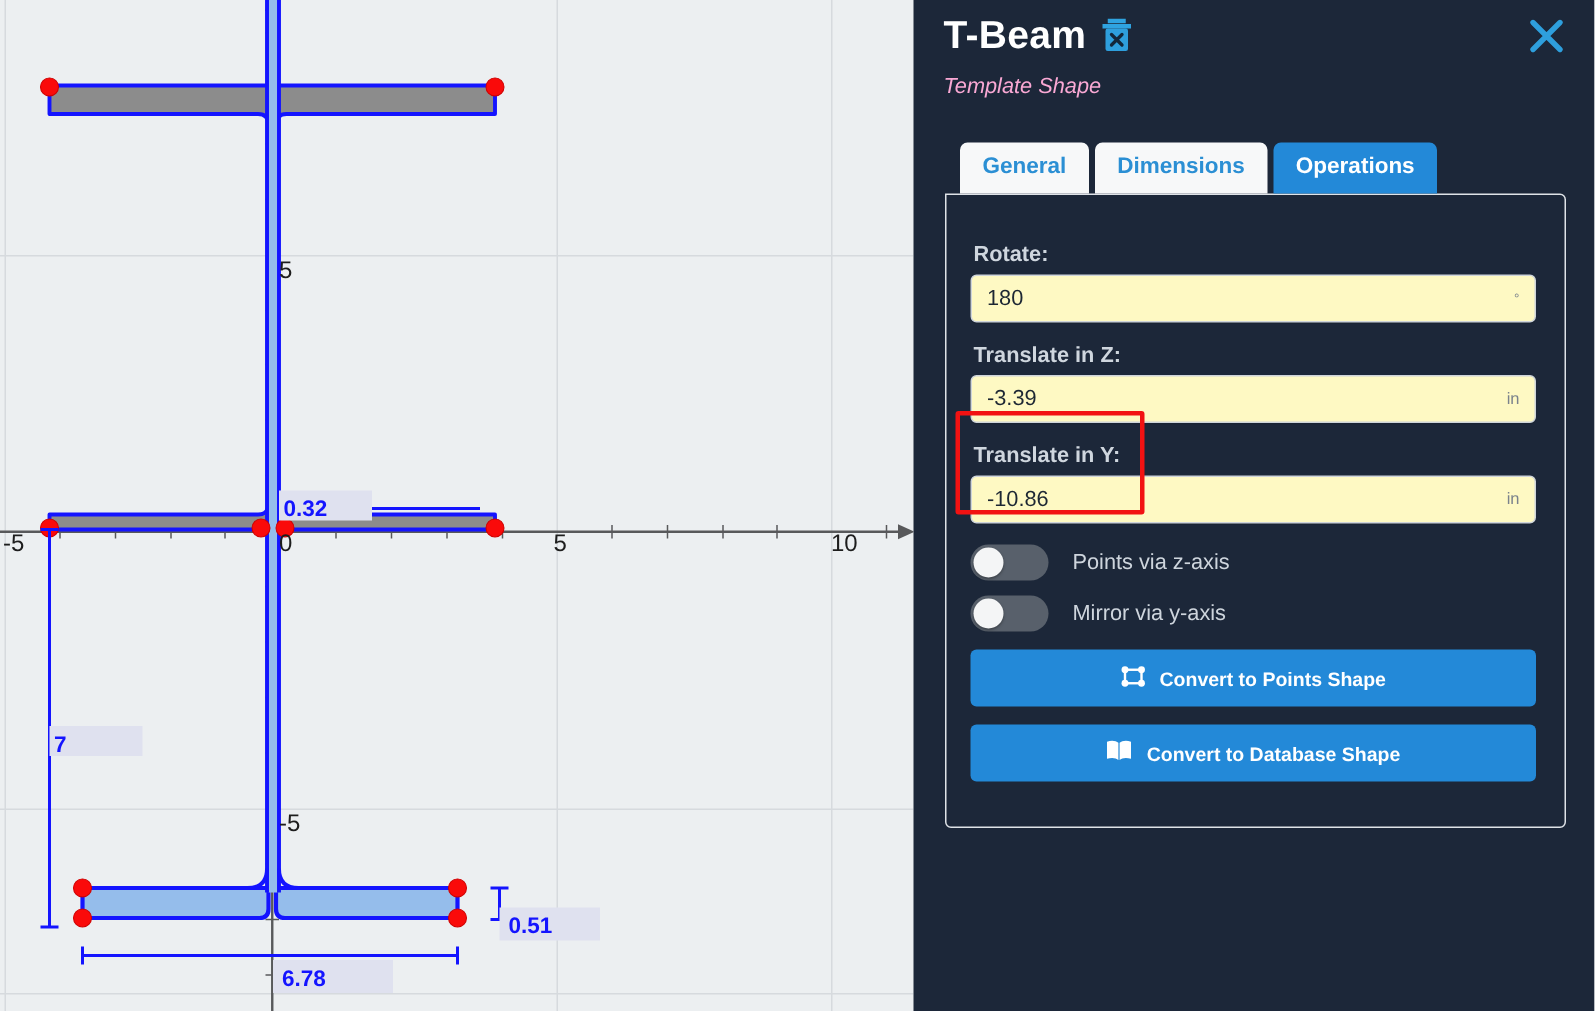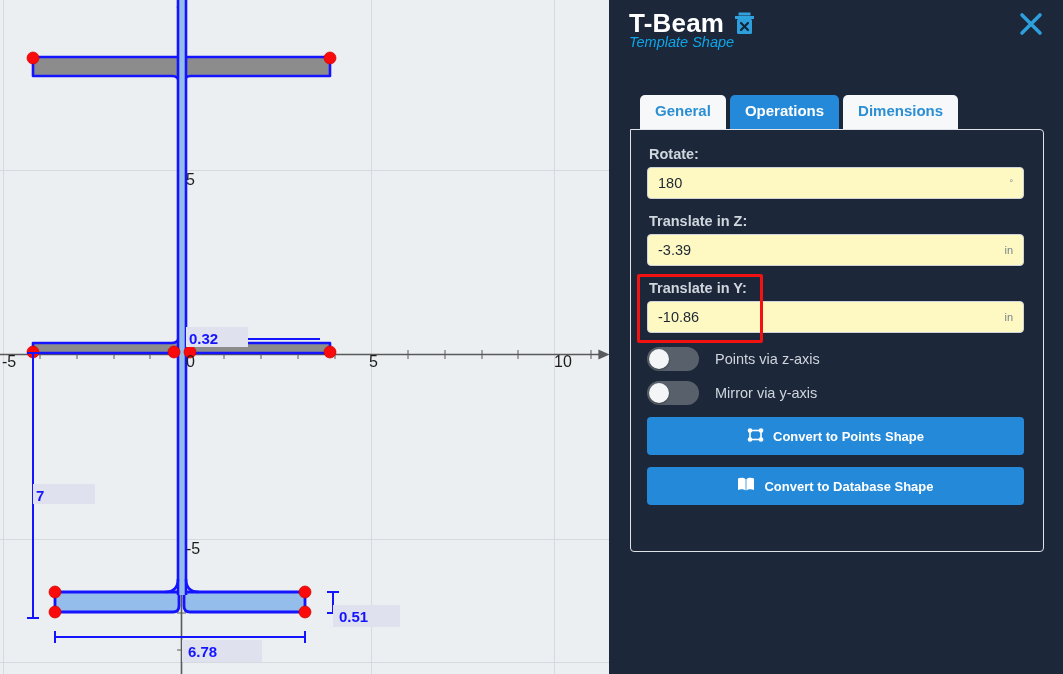--- a/index.html
+++ b/index.html
@@ -35,22 +35,22 @@
   .panel-title {
     font-size: 26px; font-weight: 700; color: #ffffff;
     letter-spacing: .2px;
   }
   .trash-btn { display: inline-flex; align-items: center; cursor: pointer; }
   .close-btn {
     position: absolute; right: 18px; top: 10px;
     cursor: pointer; line-height: 0;
   }
   .panel-sub {
-    position: absolute; left: 20px; top: 34px;
-    font-size: 14.5px; font-style: italic; color: #0ea5e9;
+    position: absolute; left: 20px; top: 50px;
+    font-size: 14.5px; font-style: italic; color: #f9a8d4;
   }
 
   
   .tabs {
     position: absolute; left: 640px; top: 95px;
     display: flex; align-items: flex-start; gap: 4px;
     z-index: 3;
   }
   .tab {
     padding: 8px 15px 9px 15px;
@@ -62,21 +62,21 @@
   .tab.inactive { background: #f7f8f9; color: #2b8fd4; }
   .tab.active { background: #2389d8; color: #ffffff; }
 
   
   .card {
     position: absolute; left: 630px; top: 129px;
     width: 414px; height: 423px;
     background: #1c2739;
     border: 1px solid #dfe3e8;
     border-radius: 0 4px 4px 4px;
-    padding: 16px 16px 0 16px;
+    padding: 32px 16px 0 16px;
   }
   .field-label {
     font-size: 14.5px; font-weight: 700; color: #cfd6de;
     margin: 0 0 5px 2px;
   }
   .input-wrap {
     position: relative;
     width: 377px; height: 32px;
     margin-bottom: 14px;
   }
@@ -305,22 +305,22 @@
       <svg width="28" height="28" viewBox="0 0 28 28">
         <path d="M5 5 L23 23 M23 5 L5 23" stroke="#2e9fdd" stroke-width="3.6" stroke-linecap="round"></path>
       </svg>
     </span>
 
     <div class="panel-sub">Template Shape</div>
   </div>
 
   <div class="tabs">
     <div class="tab inactive">General</div>
+    <div class="tab inactive">Dimensions</div>
     <div class="tab active">Operations</div>
-    <div class="tab inactive">Dimensions</div>
   </div>
 
   <div class="card">
 
     <div class="field-label">Rotate:</div>
     <div class="input-wrap">
       <div class="input-box">180</div>
       <span class="input-unit deg">°</span>
     </div>
 

